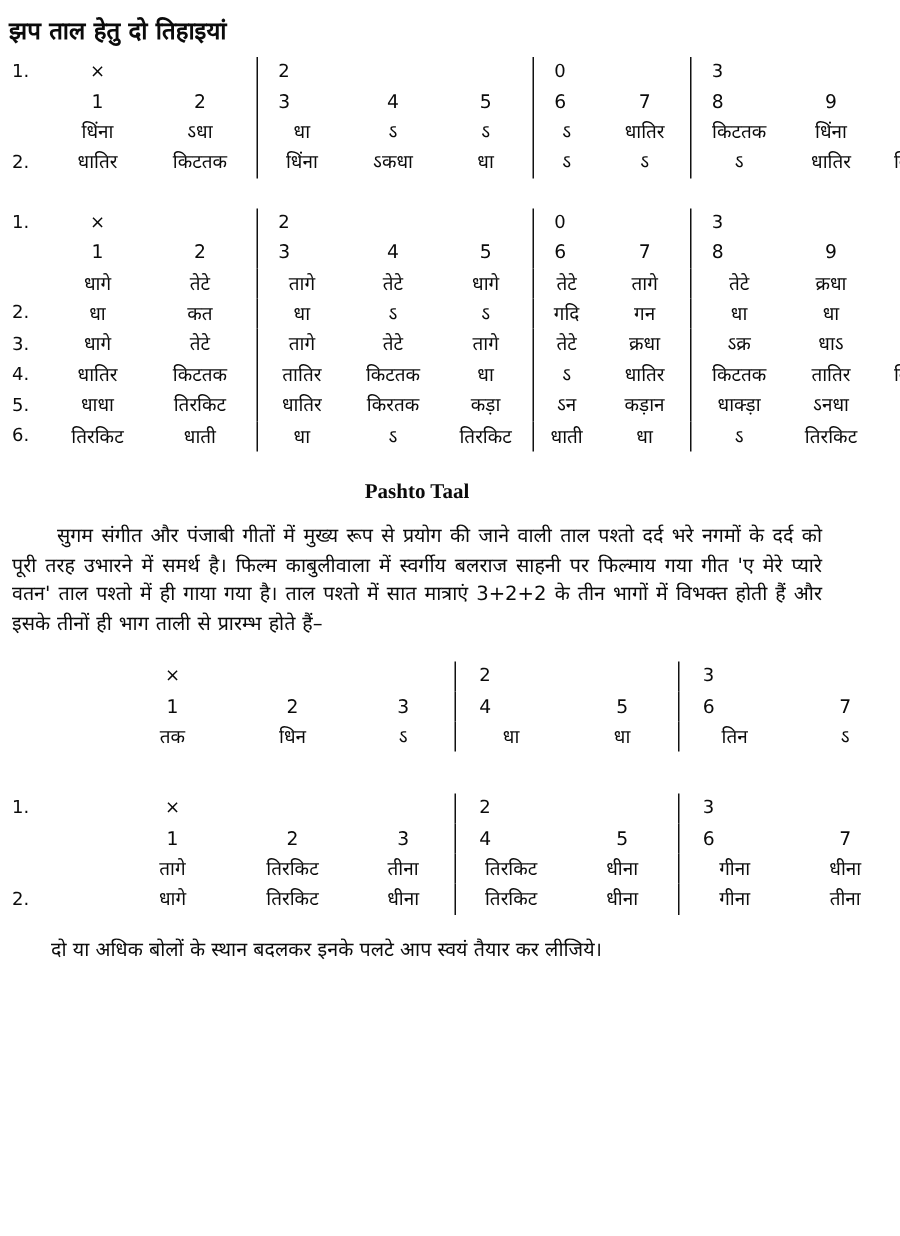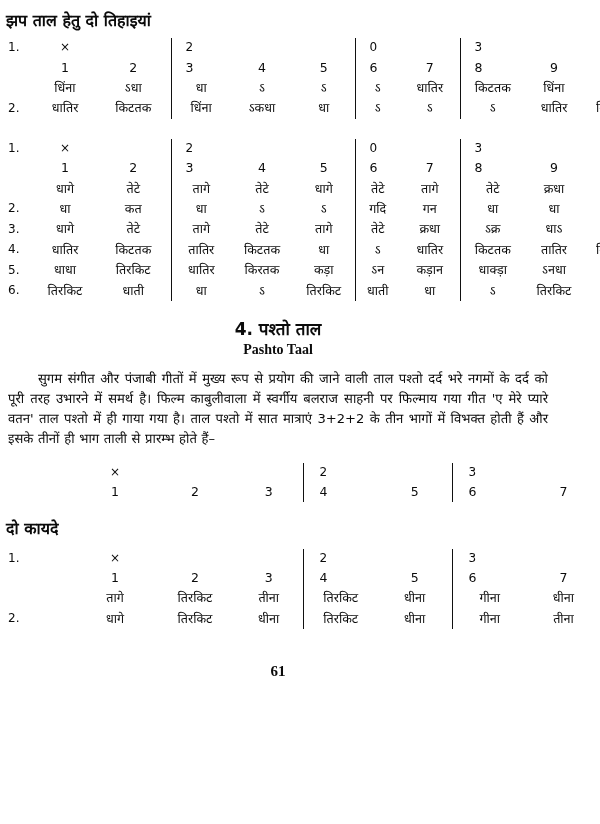--- a/index.html
+++ b/index.html
@@ -331,21 +331,20 @@
           <td>धा</td>
           <td class="bar-l">ऽ</td>
           <td>तिरकिट</td>
           <td>धाती</td>
         </tr>
       </tbody>
     </table>
   </div>
 
   <div class="gap-18"></div>
-  <h1 class="chapter-title">4. पश्तो ताल</h1>
   <div class="chapter-title-en">Pashto Taal</div>
 
   <div class="gap-10"></div>
   <p class="body-para">सुगम संगीत और पंजाबी गीतों में मुख्य रूप से प्रयोग की जाने वाली ताल पश्तो दर्द भरे नगमों के दर्द को पूरी तरह उभारने में समर्थ है। फिल्म काबुलीवाला में स्वर्गीय बलराज साहनी पर फिल्माय गया गीत 'ए मेरे प्यारे वतन' ताल पश्तो में ही गाया गया है। ताल पश्तो में सात मात्राएं 3+2+2 के तीन भागों में विभक्त होती हैं और इसके तीनों ही भाग ताली से प्रारम्भ होते हैं–</p>
 
   <div class="gap-14"></div>
   <table class="taal">
     <colgroup>
       <col style="width:75px">
         <col style="width:80px">
@@ -370,26 +369,35 @@
       <tr>
         <td class="idx"></td>
         <td class="num">1</td>
         <td class="num">2</td>
         <td class="num">3</td>
         <td class="num bar-l" style="text-align:left;padding-left:16px">4</td>
         <td class="num">5</td>
         <td class="num bar-l" style="text-align:left;padding-left:16px">6</td>
         <td class="num">7</td>
       </tr>
+      <tr>
+        <td class="idx"></td>
+        <td>तक</td>
+        <td>धिन</td>
+        <td>ऽ</td>
+        <td class="bar-l">धा</td>
+        <td>धा</td>
+        <td class="bar-l">तिन</td>
+        <td>ऽ</td>
+      </tr>
     </tbody>
   </table>
 
   <div class="gap-18"></div>
   <div class="block">
-    <h2 class="sec-heading">दो कायदे</h2>
     <div class="gap-10"></div>
     <table class="taal">
       <colgroup>
         <col style="width:75px">
           <col style="width:80px">
           <col style="width:80px">
         <col style="width:68px">
           <col style="width:75px">
           <col style="width:74px">
         <col style="width:75px">
@@ -434,17 +442,17 @@
           <td class="bar-l">तिरकिट</td>
           <td>धीना</td>
           <td class="bar-l">गीना</td>
           <td>तीना</td>
         </tr>
       </tbody>
     </table>
   </div>
 
   <div class="gap-14"></div>
+  <p class="closing-para">दो या अधिक बोलों के स्थान बदलकर इनके पलटे आप स्वयं तैयार कर लीजिये।</p>
 
   <div class="gap-20"></div>
-  <div class="page-number">61</div>
 
 </div>
 
 </body></html>

